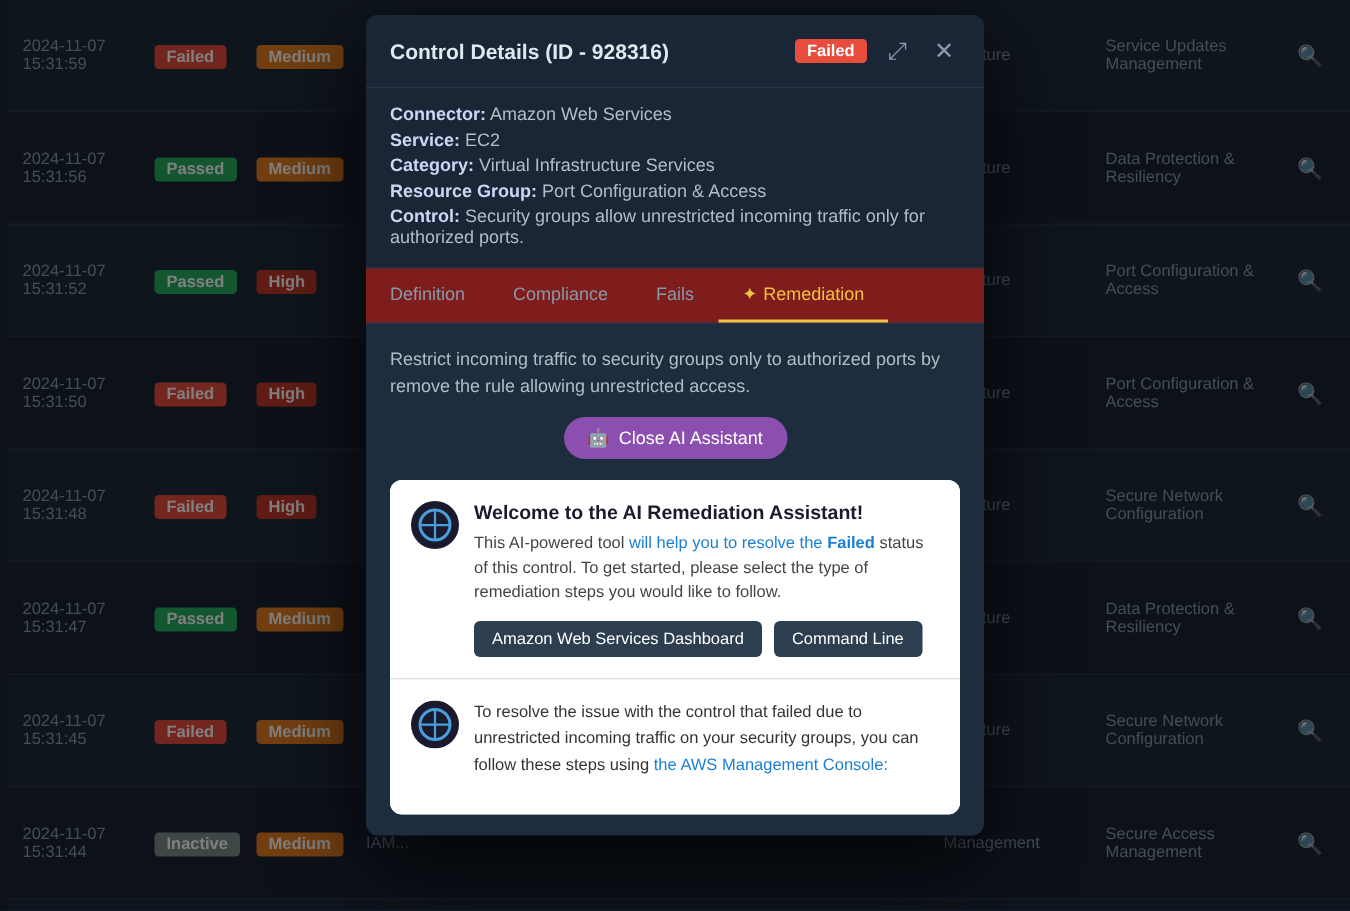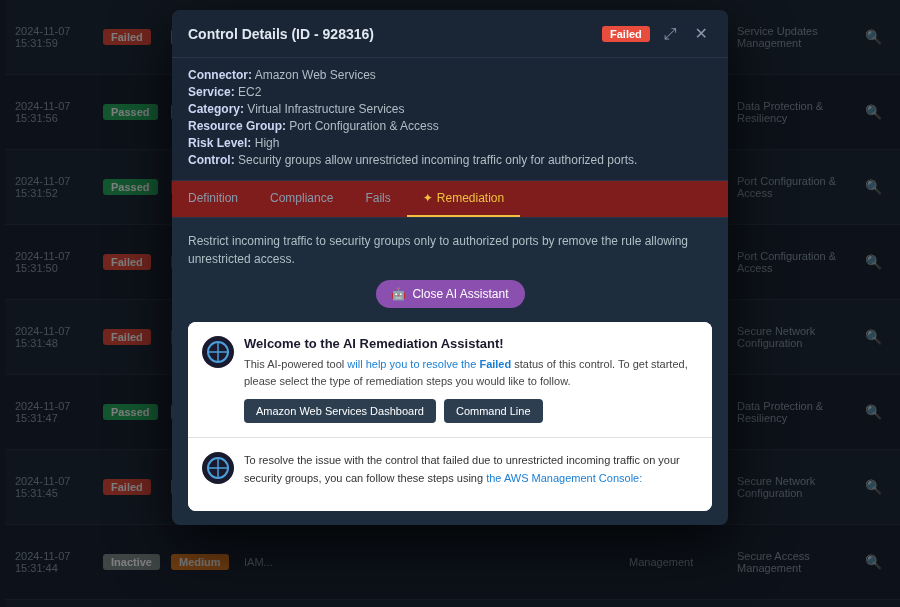--- a/index.html
+++ b/index.html
@@ -67,21 +67,21 @@
       display: flex;
       align-items: flex-start;
       justify-content: center;
       padding-top: 10px;
       z-index: 100;
     }
 
     .modal {
       background: #1e2d3d;
       border-radius: 8px;
-      width: 556px;
+      width: 412px;
       max-height: 590px;
       display: flex;
       flex-direction: column;
       box-shadow: 0 20px 60px rgba(0,0,0,0.8);
       overflow: hidden;
     }
 
     .modal-header {
       background: #1a2535;
       padding: 12px 16px;
@@ -399,21 +399,20 @@
       <span class="badge-failed-sm">Failed</span>
       <button class="modal-icon-btn" title="Resize">⤢</button>
       <button class="modal-icon-btn" title="Close">✕</button>
     </div>
 
     <div class="modal-meta">
       <div><strong>Connector:</strong> <span>Amazon Web Services</span></div>
       <div><strong>Service:</strong> <span>EC2</span></div>
       <div><strong>Category:</strong> <span>Virtual Infrastructure Services</span></div>
       <div><strong>Resource Group:</strong> <span>Port Configuration &amp; Access</span></div>
-      <div><strong>Risk Level:</strong> <span>High</span></div>
       <div><strong>Control:</strong> <span>Security groups allow unrestricted incoming traffic only for authorized ports.</span></div>
     </div>
 
     <div class="modal-tabs">
       <div class="tab">Definition</div>
       <div class="tab">Compliance</div>
       <div class="tab">Fails</div>
       <div class="tab active tab-remediation">
         <span class="star-icon">✦</span>
         <span>Remediation</span>

